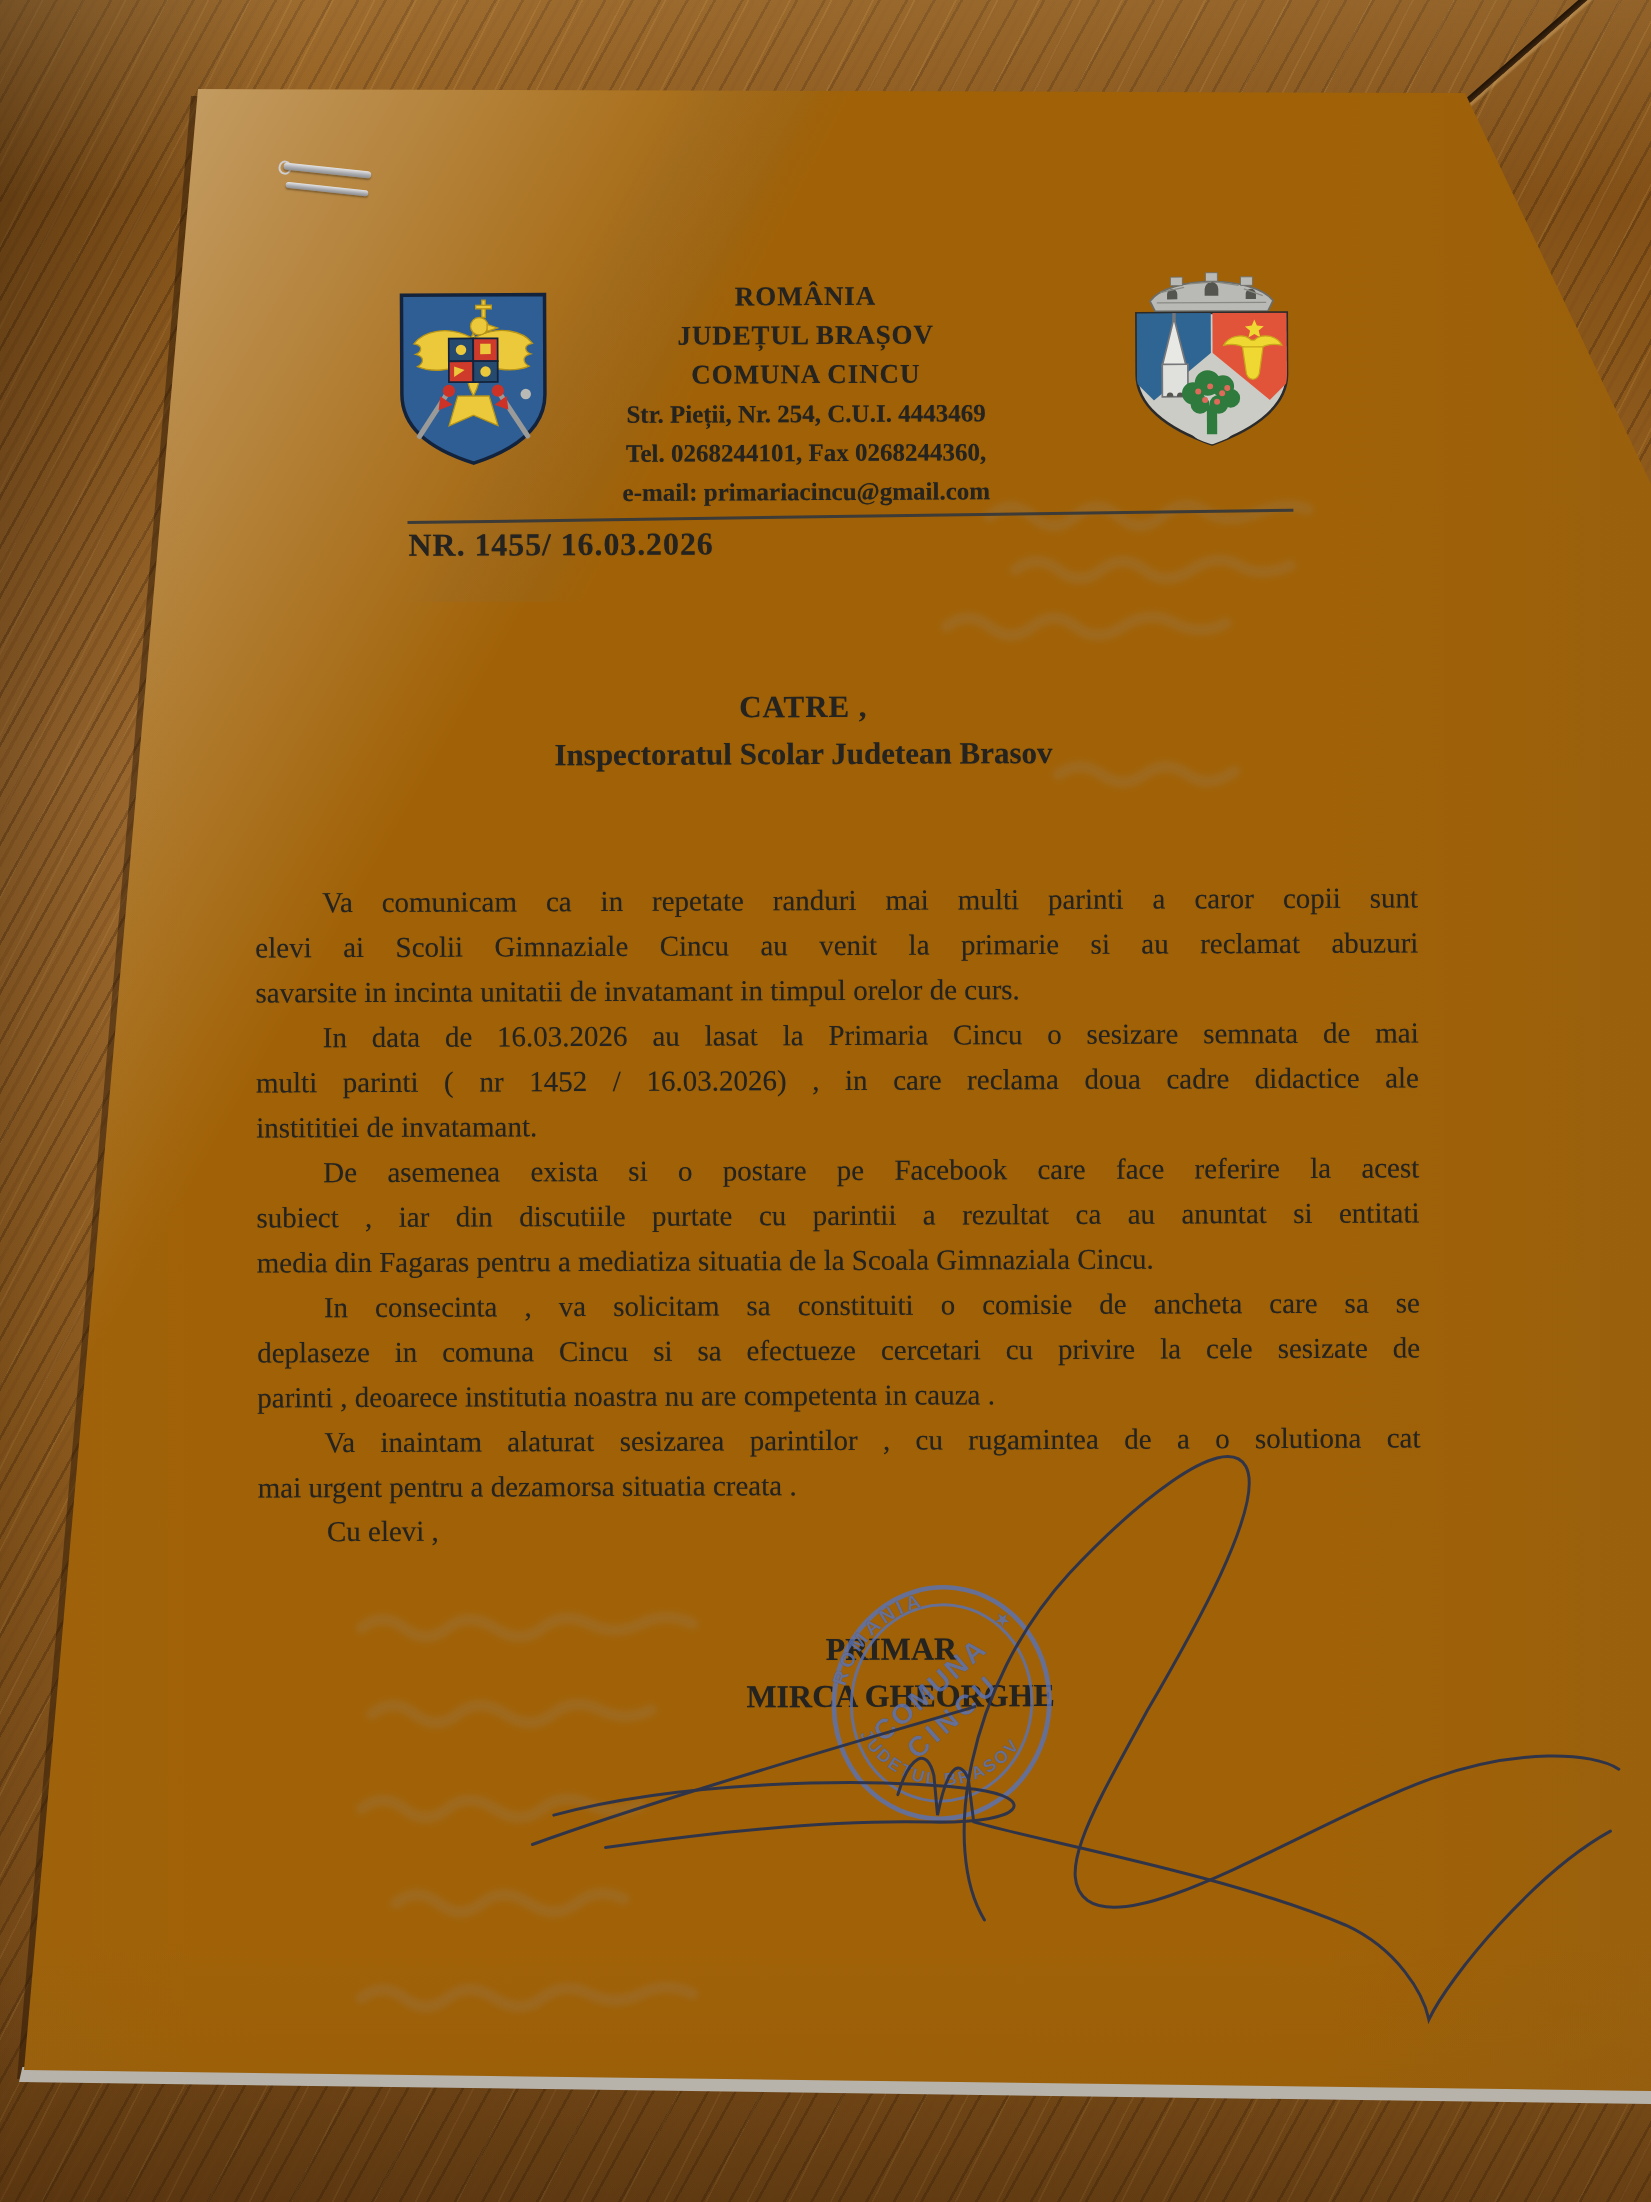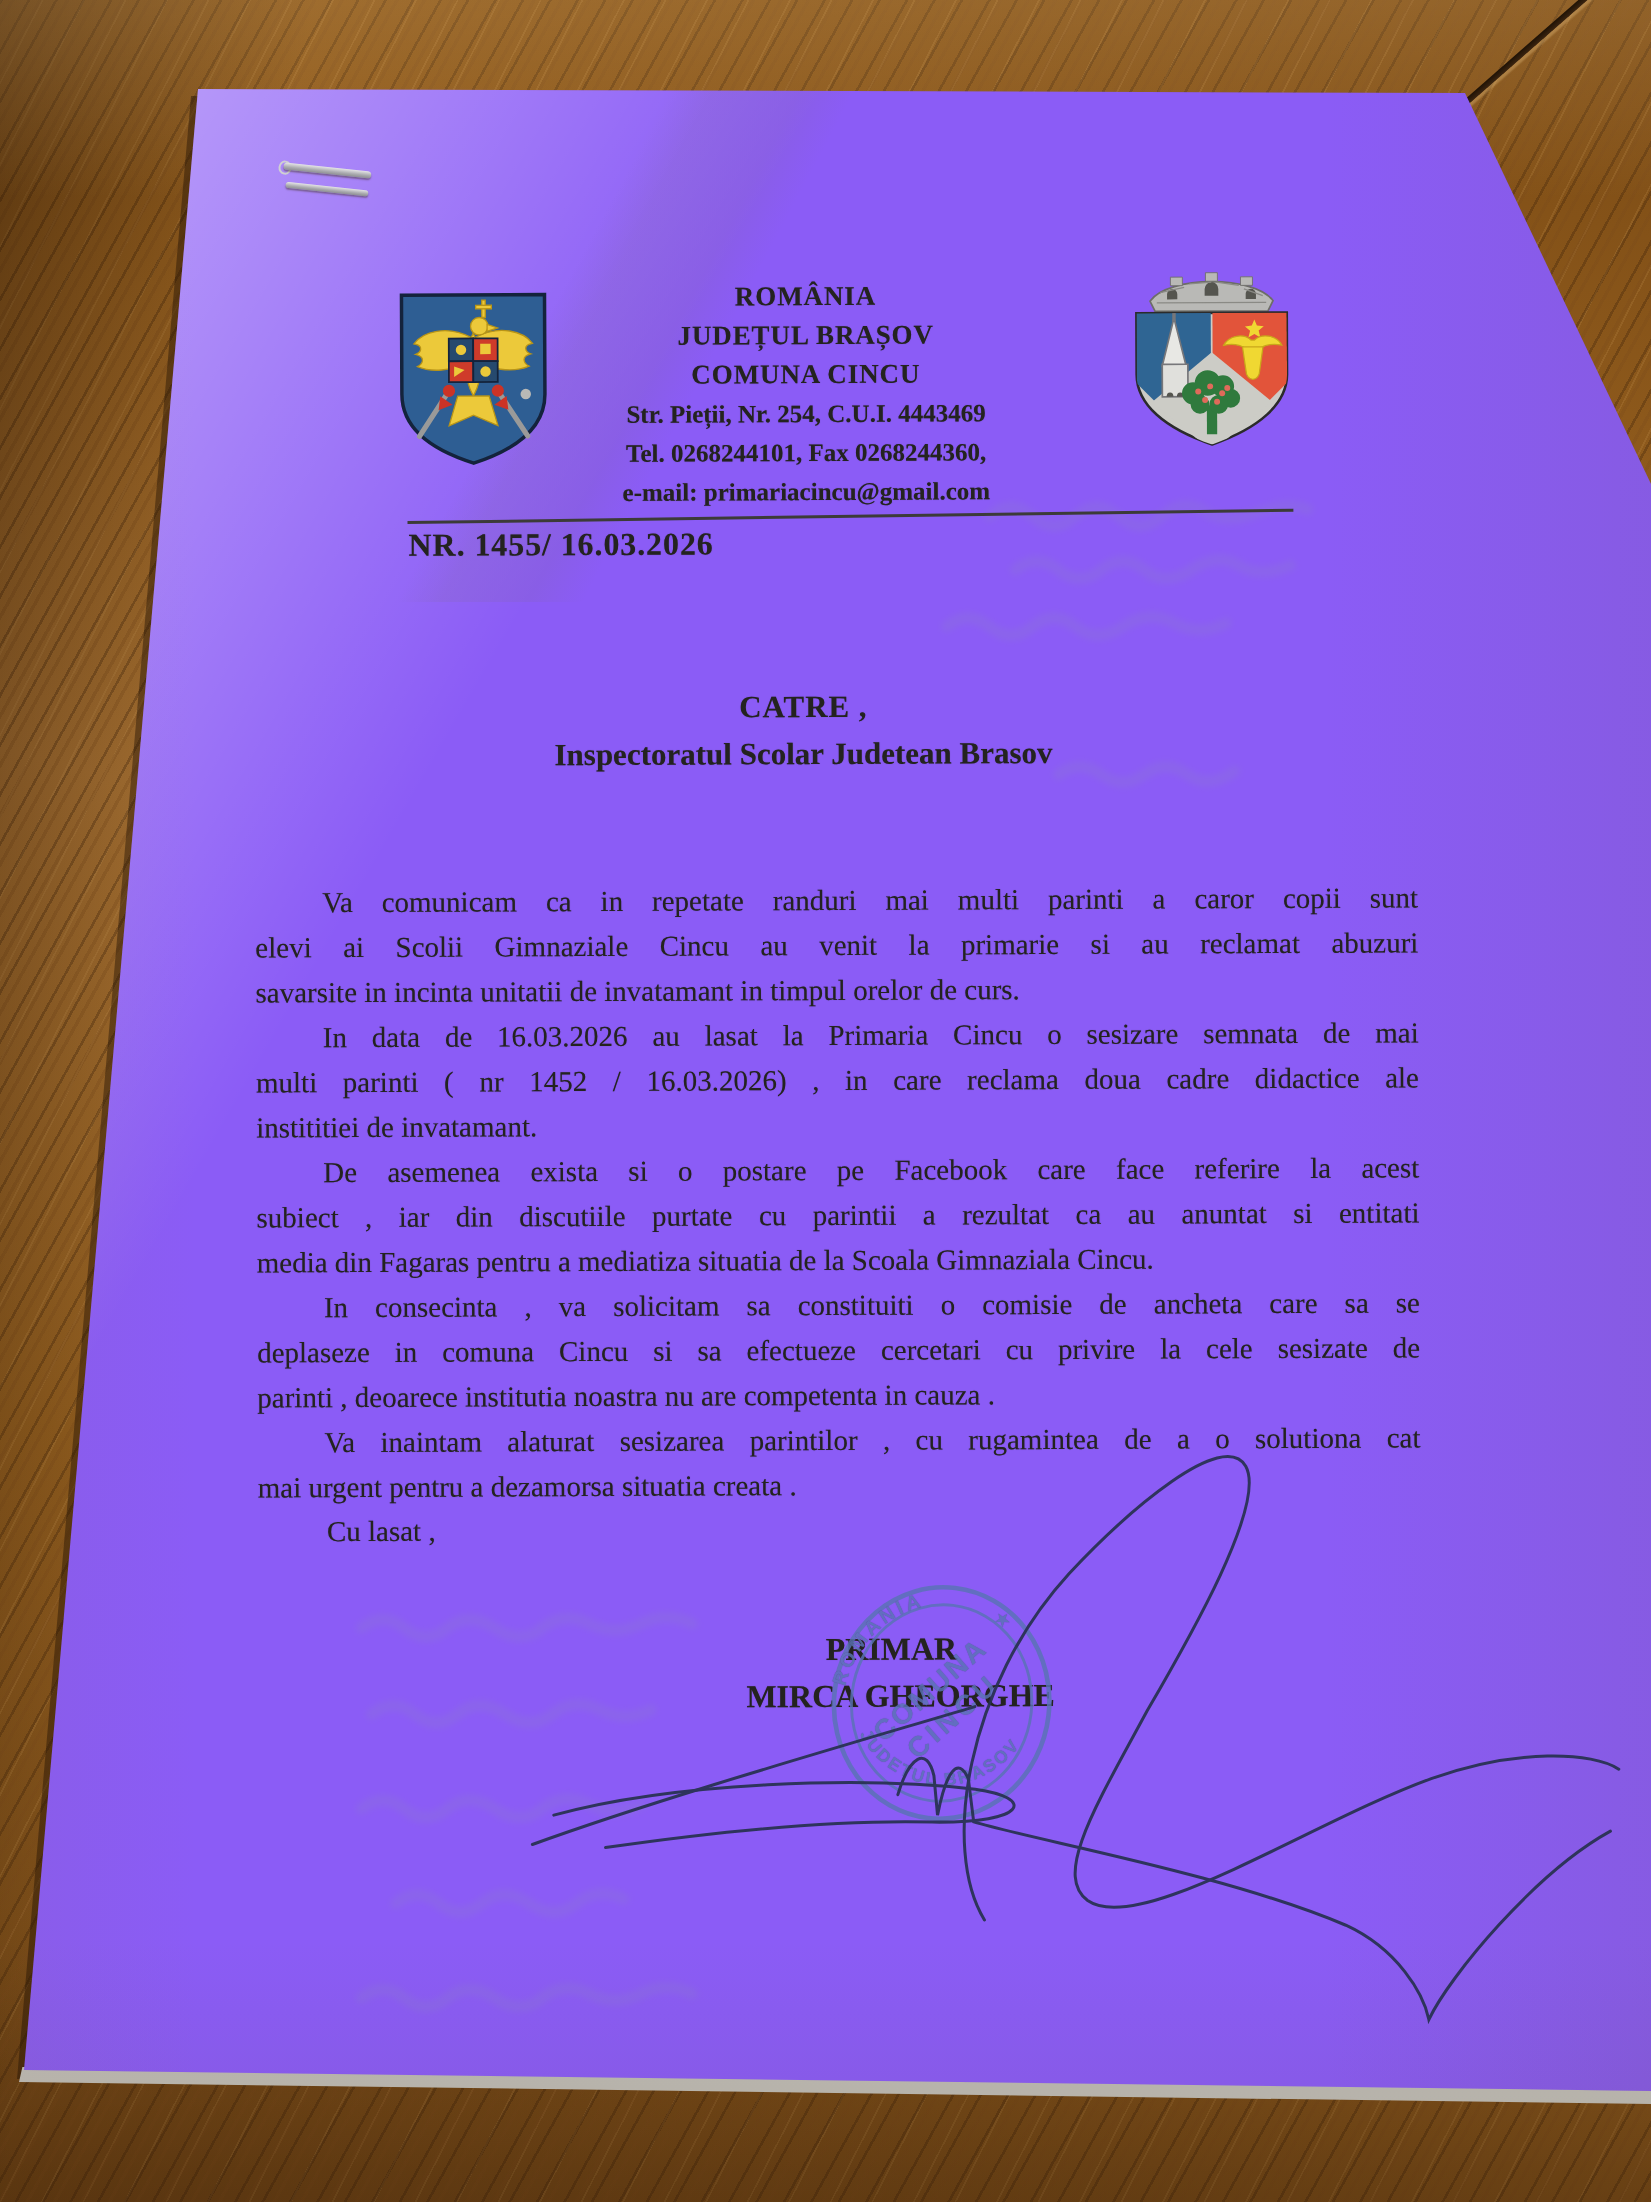--- a/index.html
+++ b/index.html
@@ -19,21 +19,21 @@
     background:linear-gradient(180deg, rgba(255,210,140,.18), rgba(0,0,0,0) 9%);}
   .seam{position:absolute;left:1463px;top:102px;width:167px;height:6px;
         background:linear-gradient(180deg,#1f1205,#3a2410);
         box-shadow:0 3.4px 1.7px rgba(235,195,130,.35);
         transform-origin:left center;transform:rotate(-41.2deg);}
   
   .paper-shadow{position:absolute;inset:0;background:rgba(28,14,2,.42);filter:blur(6.9px);
     clip-path:polygon(191px 96px,1459px 102px,1645px 495px,1645px 2098px,17px 2079px);}
   .stack-edge{position:absolute;inset:0;background:linear-gradient(180deg,#dcd8d1,#b5b1a9);
     clip-path:polygon(22.4px 2067px,1652px 2087px,1652px 2104px,19px 2082px);}
-  .paper{position:absolute;inset:0;background:#8b5cf6;
+  .paper{position:absolute;inset:0;background:#a16207;
     clip-path:polygon(198px 89px,1465px 93px,1652px 486px,1652px 2091px,24px 2070px);}
   .paper-tone{position:absolute;inset:0;
     background:linear-gradient(90deg, rgba(120,100,70,.08), rgba(0,0,0,0) 12%, rgba(0,0,0,0) 80%, rgba(95,80,60,.10)),
                linear-gradient(180deg, rgba(0,0,0,0) 88%, rgba(80,62,40,.12)),
                linear-gradient(120deg, rgba(255,255,255,.5) 0%, rgba(255,255,255,0) 30%);}
   .fold{position:absolute;left:198px;top:86px;width:826px;height:516px;
     background:linear-gradient(118deg, rgba(0,0,0,0) 43%, rgba(120,108,90,.10) 47% 55%, rgba(0,0,0,0) 60%);}
   .content{position:absolute;inset:0;transform:rotate(-.25deg);color:#242320;
     text-shadow:0 0 0.9px rgba(36,35,32,.45);}
   
@@ -228,21 +228,21 @@
         <div class="bl jl ind">De asemenea exista si o postare pe Facebook care face referire la acest</div>
         <div class="bl jl">subiect , iar din discutiile purtate  cu parintii a rezultat ca au anuntat si entitati</div>
         <div class="bl last">media din Fagaras pentru a mediatiza situatia de la Scoala Gimnaziala Cincu.</div>
         <div class="bl jl ind">In consecinta ,  va solicitam sa constituiti o comisie de ancheta care sa se</div>
         <div class="bl jl">deplaseze in comuna Cincu si sa efectueze cercetari cu privire la cele sesizate de</div>
         <div class="bl last">parinti , deoarece institutia noastra nu are competenta in cauza .</div>
         <div class="bl jl ind">Va inaintam alaturat sesizarea parintilor , cu rugamintea de a o solutiona cat</div>
         <div class="bl last">mai urgent pentru a dezamorsa situatia creata .</div>
       </div>
 
-      <div class="closing">Cu lasat ,</div>
+      <div class="closing">Cu elevi ,</div>
 
       <div class="sig-title">PRIMAR</div>
       <div class="sig-name">MIRCA GHEORGHE</div>
 
       <svg class="stamp" viewBox="0 0 200 210">
         <ellipse cx="100" cy="105" rx="92" ry="99" fill="none" stroke="#5a73b5" stroke-width="4"></ellipse>
         <ellipse cx="100" cy="105" rx="77" ry="84" fill="none" stroke="#5a73b5" stroke-width="2.5"></ellipse>
         <defs>
           <path id="arcTop" d="M 16,112 A 84,91 0 0 1 184,112"></path>
           <path id="arcBot" d="M 22,118 A 84,91 0 0 0 178,118"></path>

